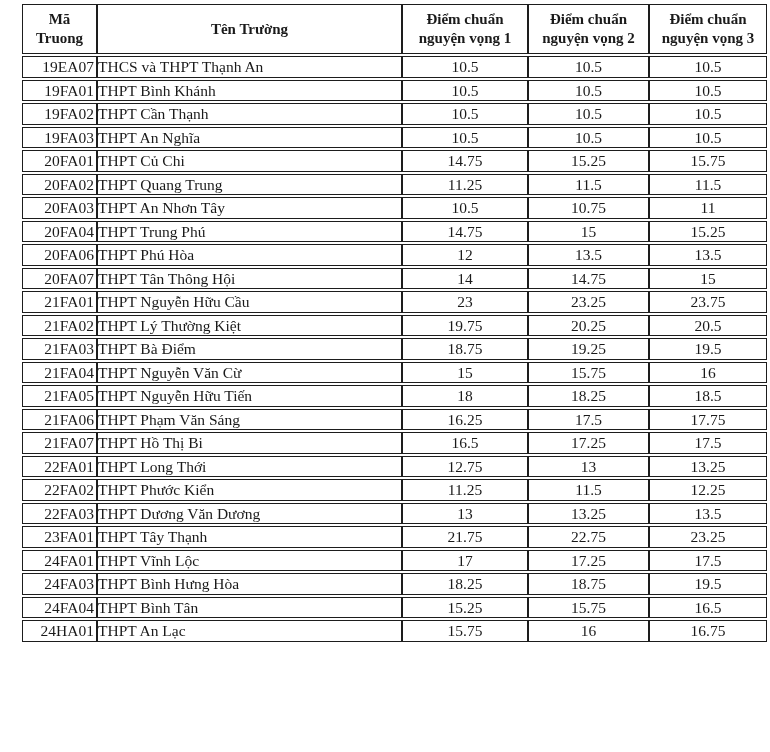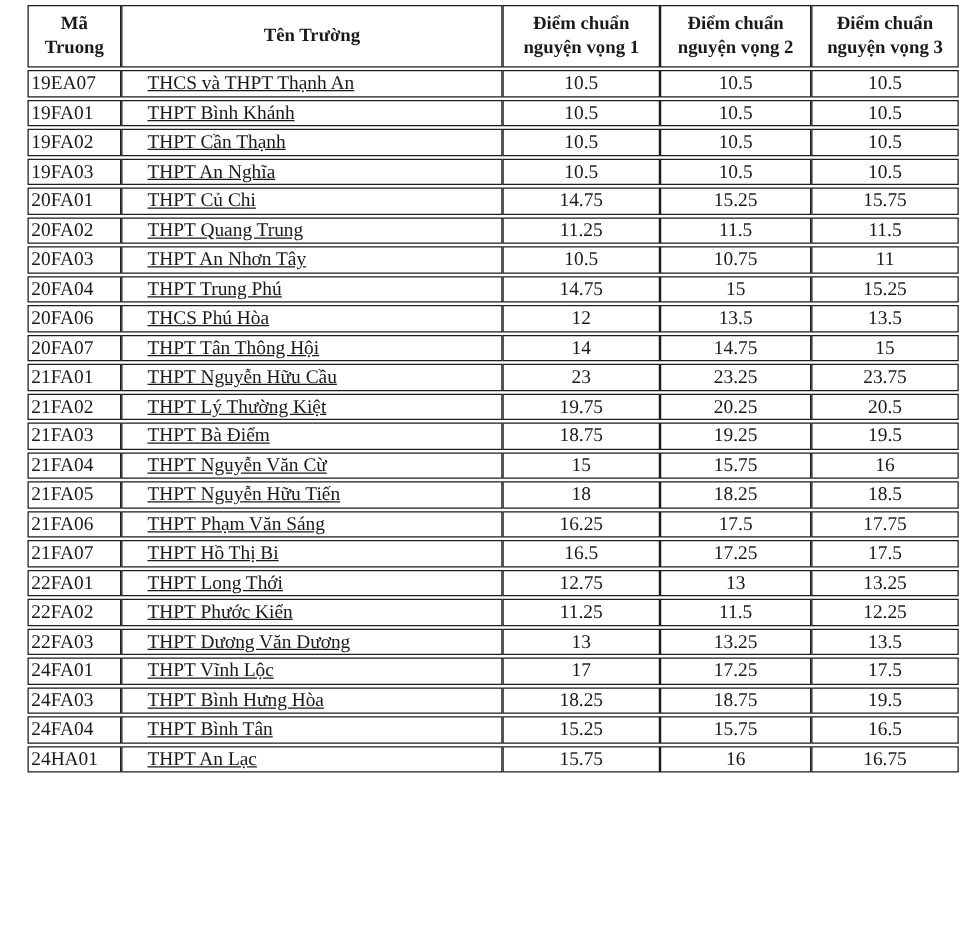--- a/index.html
+++ b/index.html
@@ -44,22 +44,22 @@
     padding: 1px 4px;
   }
   td {
     font-size: 15.5px;
     font-weight: normal;
     height: 19.5px;
     line-height: 19px;
     vertical-align: middle;
     padding: 0 2px;
   }
-  td.cell-code { text-align: left; }
-  td.cell-name { text-align: left; padding-left: 20px; text-decoration: underline; }
+  td.cell-code { text-align: right; }
+  td.cell-name { text-align: left; padding-left: 0; }
   td.cell-score { text-align: center; }
 </style>
 </head>
 <body>
 
 <div class="score-table-wrap">
   <table class="score-table">
     <colgroup>
       <col class="col-code">
       <col class="col-name">
@@ -128,21 +128,21 @@
         </tr>
         <tr>
           <td class="cell-code">20FA04</td>
           <td class="cell-name">THPT Trung Phú</td>
           <td class="cell-score">14.75</td>
           <td class="cell-score">15</td>
           <td class="cell-score">15.25</td>
         </tr>
         <tr>
           <td class="cell-code">20FA06</td>
-          <td class="cell-name">THCS Phú Hòa</td>
+          <td class="cell-name">THPT Phú Hòa</td>
           <td class="cell-score">12</td>
           <td class="cell-score">13.5</td>
           <td class="cell-score">13.5</td>
         </tr>
         <tr>
           <td class="cell-code">20FA07</td>
           <td class="cell-name">THPT Tân Thông Hội</td>
           <td class="cell-score">14</td>
           <td class="cell-score">14.75</td>
           <td class="cell-score">15</td>
@@ -211,20 +211,27 @@
           <td class="cell-score">12.25</td>
         </tr>
         <tr>
           <td class="cell-code">22FA03</td>
           <td class="cell-name">THPT Dương Văn Dương</td>
           <td class="cell-score">13</td>
           <td class="cell-score">13.25</td>
           <td class="cell-score">13.5</td>
         </tr>
         <tr>
+          <td class="cell-code">23FA01</td>
+          <td class="cell-name">THPT Tây Thạnh</td>
+          <td class="cell-score">21.75</td>
+          <td class="cell-score">22.75</td>
+          <td class="cell-score">23.25</td>
+        </tr>
+        <tr>
           <td class="cell-code">24FA01</td>
           <td class="cell-name">THPT Vĩnh Lộc</td>
           <td class="cell-score">17</td>
           <td class="cell-score">17.25</td>
           <td class="cell-score">17.5</td>
         </tr>
         <tr>
           <td class="cell-code">24FA03</td>
           <td class="cell-name">THPT Bình Hưng Hòa</td>
           <td class="cell-score">18.25</td>

